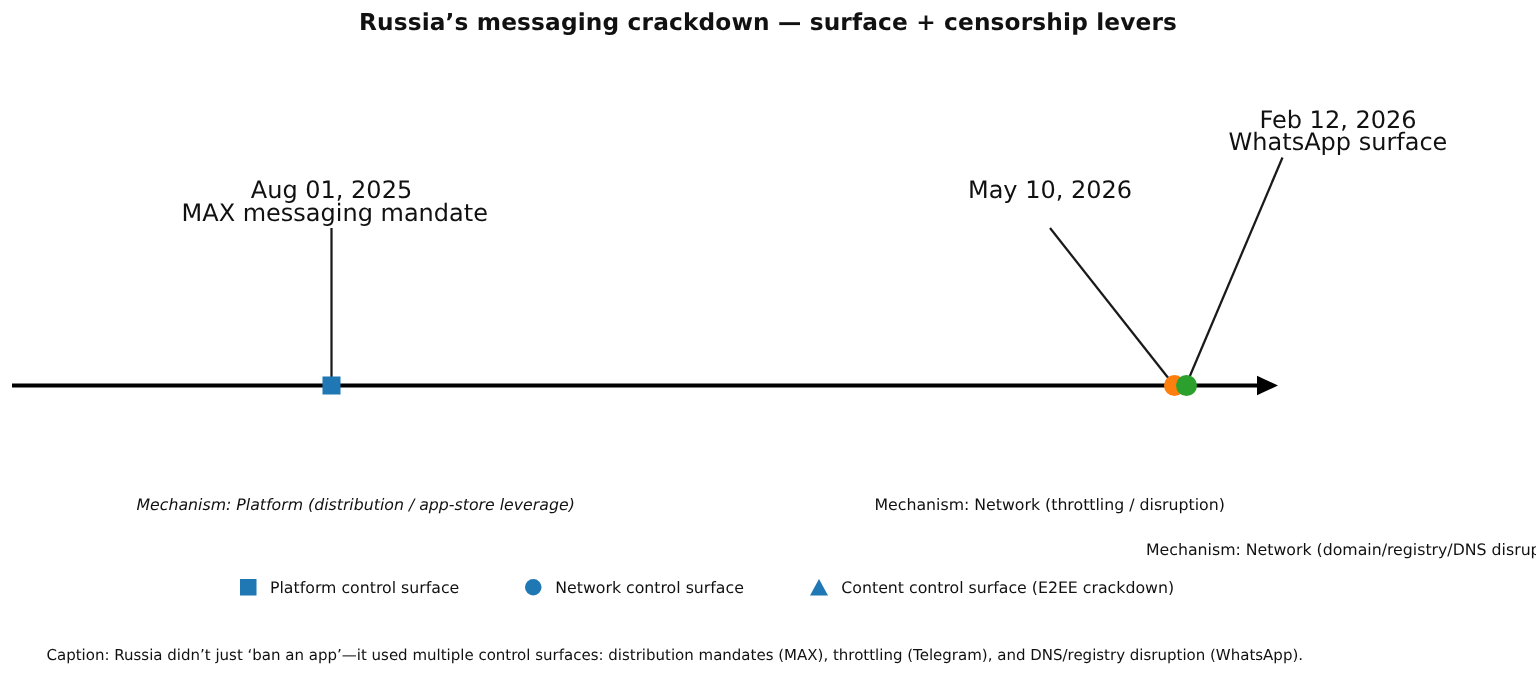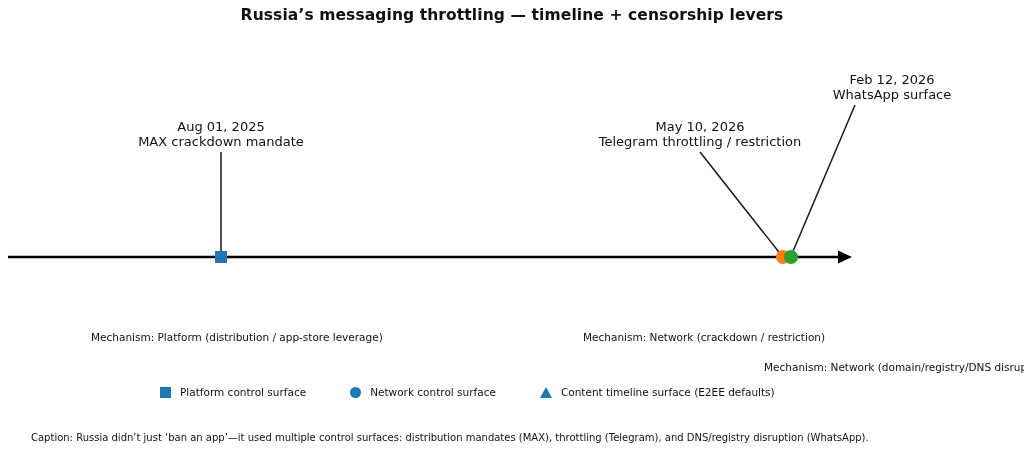--- a/index.html
+++ b/index.html
@@ -26,21 +26,21 @@
     width: 1024px;
     text-align: center;
     font-size: 15.5px;
     font-weight: bold;
     letter-spacing: 0.1px;
     color: #111111;
   }
   .annot {
     position: absolute;
     text-align: center;
-    font-size: 13px;
+    font-size: 16px;
     line-height: 14.5px;
     color: #111111;
     white-space: nowrap;
   }
   .annot-line2 { display: block; }
   .mech {
     position: absolute;
     font-size: 10.5px;
     color: #111111;
     white-space: nowrap;
@@ -54,21 +54,21 @@
   .legend {
     position: absolute;
     left: 160px;
     top: 386px;
     display: flex;
     align-items: center;
     gap: 0px;
   }
   .legend-item {
     display: flex;
-    align-items: flex-end;
+    align-items: flex-start;
     white-space: nowrap;
   }
   .legend-label {
     font-size: 10.5px;
     color: #111111;
     margin-left: 9px;
   }
   .legend-gap { width: 44px; }
   .sw-square {
     width: 11px;
@@ -98,69 +98,68 @@
     width: 1024px;
     height: 462px;
     overflow: visible;
   }
 </style>
 </head>
 <body>
 
 <div id="figure">
 
-  <div class="title">Russia’s messaging throttling — timeline + censorship levers</div>
+  <div class="title">Russia’s messaging crackdown — surface + censorship levers</div>
 
   <svg class="overlay" viewBox="0 0 1024 462" xmlns="http://www.w3.org/2000/svg">
 
     <line x1="8" y1="257" x2="843" y2="257" stroke="#000000" stroke-width="2.6"></line>
     <polygon points="838,250.5 852,257 838,263.5" fill="#000000"></polygon>
 
     <line x1="221" y1="152" x2="221" y2="256" stroke="#1a1a1a" stroke-width="1.5"></line>
 
     <line x1="700" y1="152" x2="782" y2="256" stroke="#1a1a1a" stroke-width="1.5"></line>
 
     <line x1="855" y1="105" x2="791" y2="256" stroke="#1a1a1a" stroke-width="1.5"></line>
 
     <rect x="215" y="251" width="12" height="12" fill="#1f77b4"></rect>
     <circle cx="783" cy="257" r="7" fill="#ff7f0e"></circle>
     <circle cx="791" cy="257" r="7" fill="#2ca02c"></circle>
   </svg>
 
   <div class="annot" style="left:121px; top:120px; width:200px;">
     <span>Aug 01, 2025</span>
-    <span class="annot-line2">MAX crackdown mandate</span>
+    <span class="annot-line2">MAX messaging mandate</span>
   </div>
 
   <div class="annot" style="left:565px; top:120px; width:270px;">
     <span>May 10, 2026</span>
-    <span class="annot-line2">Telegram throttling / restriction</span>
   </div>
 
   <div class="annot" style="left:805px; top:73px; width:174px;">
     <span>Feb 12, 2026</span>
     <span class="annot-line2">WhatsApp surface</span>
   </div>
 
-  <div class="mech" style="left:91px; top:331px;">Mechanism: Platform (distribution / app-store leverage)</div>
-  <div class="mech" style="left:583px; top:331px;">Mechanism: Network (crackdown / restriction)</div>
+  <div class="mech" style="left:91px; top:331px;font-style:italic;">Mechanism: Platform (distribution / app-store leverage)</div>
+  <div class="mech" style="left:583px; top:331px;">Mechanism: Network (throttling / disruption)</div>
   <div class="mech" style="left:764px; top:361px;">Mechanism: Network (domain/registry/DNS disruption)</div>
 
   <div class="legend">
     <div class="legend-item">
       <span class="sw-square"></span>
       <span class="legend-label">Platform control surface</span>
     </div>
     <span class="legend-gap"></span>
     <div class="legend-item">
       <span class="sw-circle"></span>
       <span class="legend-label">Network control surface</span>
     </div>
     <span class="legend-gap"></span>
     <div class="legend-item">
       <span class="sw-triangle"></span>
-      <span class="legend-label">Content timeline surface (E2EE defaults)</span>
+      <span class="legend-label">Content control surface (E2EE crackdown)</span>
     </div>
   </div>
 
   <div class="caption" style="left:31px; top:432px;">Caption: Russia didn’t just ‘ban an app’—it used multiple control surfaces: distribution mandates (MAX), throttling (Telegram), and DNS/registry disruption (WhatsApp).</div>
 
 </div>
 
 </body></html>

